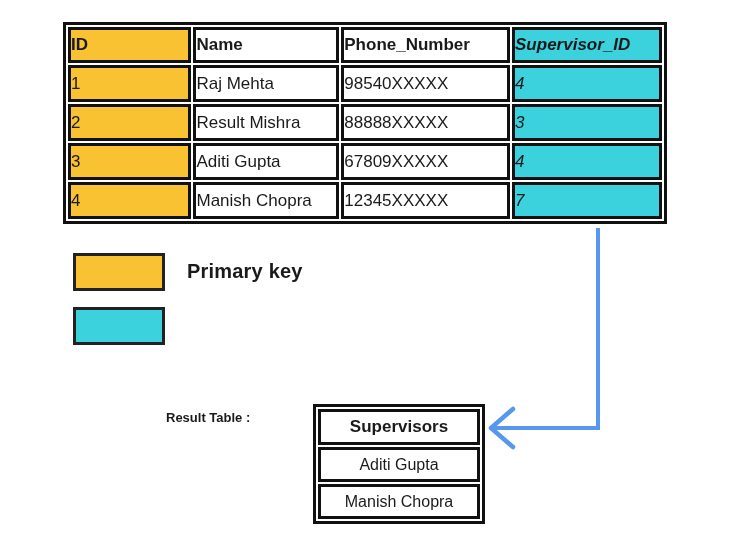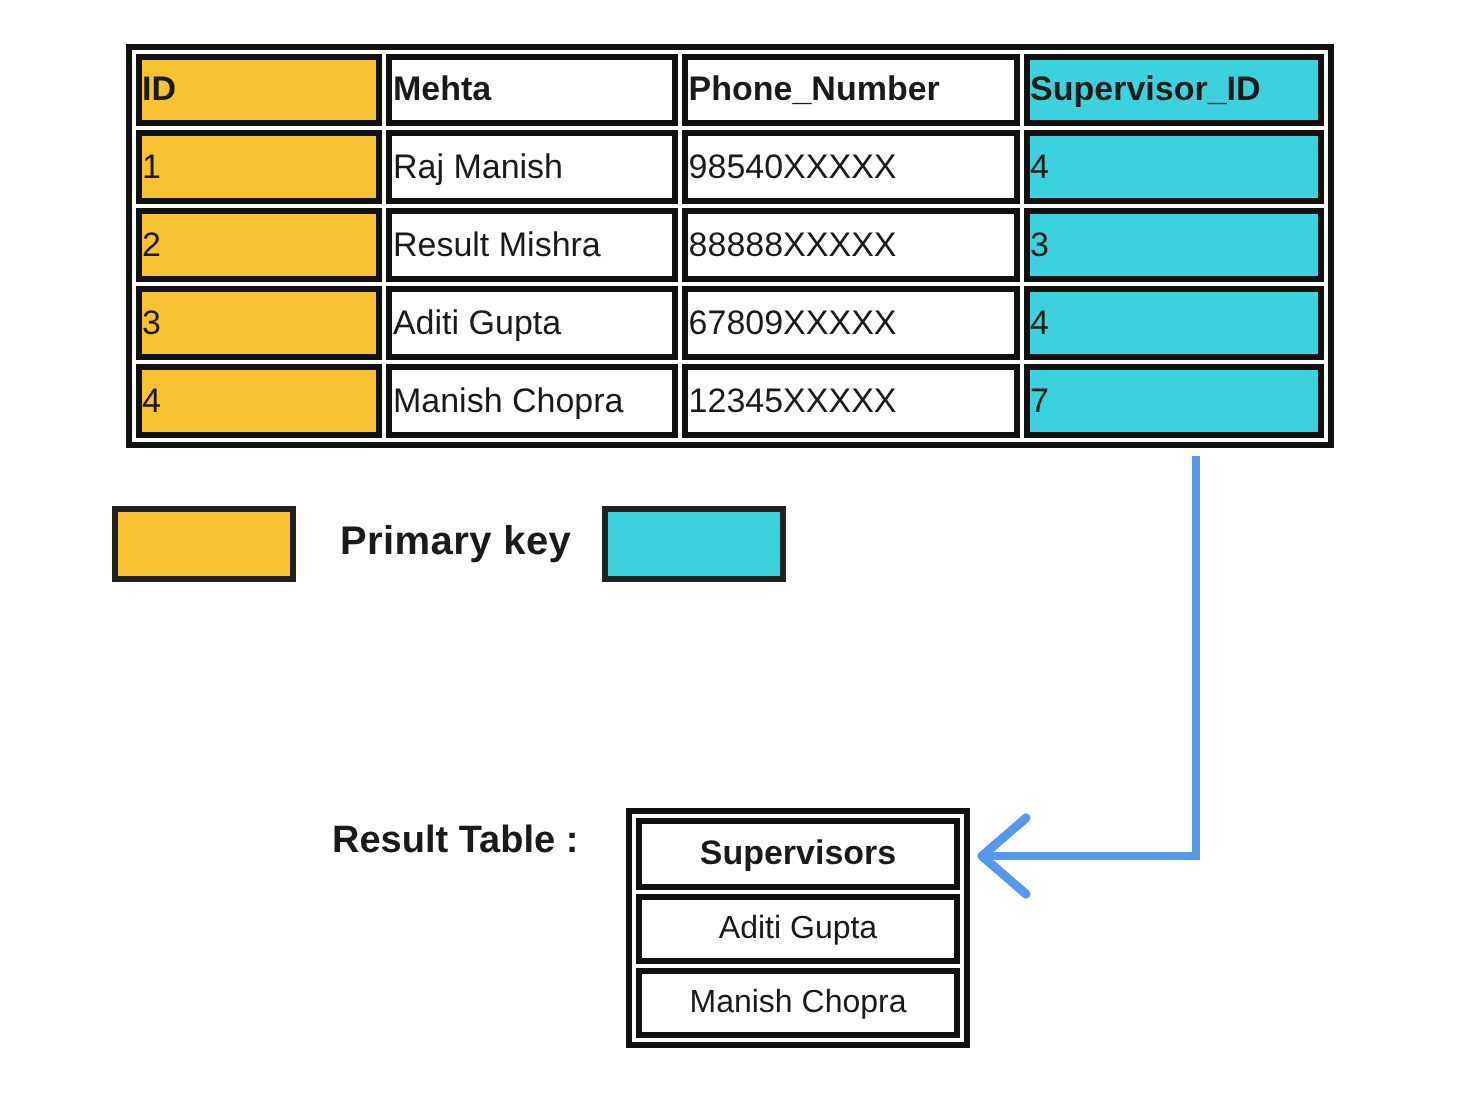--- a/index.html
+++ b/index.html
@@ -41,38 +41,38 @@
   table.main th {
     font-weight: bold;
     font-size: 17px;
     height: 30px;
   }
   table.main td {
     font-size: 17px;
     height: 31px;
   }
   .pk { background: var(--pk) !important; }
-  .fk { background: var(--fk) !important; }
+  .fk { background: var(--fk) !important; font-style: italic; }
 
   
   svg.arrow-layer {
     position: absolute;
     left: 0; top: 0;
     width: 732px;
     height: 548px;
     pointer-events: none;
   }
 
   
   .legend {
     position: absolute;
-    left: 56px;
+    left: 73px;
     top: 252px;
     display: flex;
-    flex-direction: row;
+    flex-direction: column;
     gap: 15px;
   }
   .legend-item {
     display: flex;
     align-items: center;
     gap: 22px;
     height: 39px;
   }
   .swatch {
     width: 86px;
@@ -85,21 +85,21 @@
     font-size: 20px;
     letter-spacing: 0.2px;
   }
 
   
   .result-label {
     position: absolute;
     left: 166px;
     top: 410px;
     font-weight: bold;
-    font-size: 19px;
+    font-size: 13px;
     white-space: nowrap;
   }
   table.result {
     position: absolute;
     left: 313px;
     top: 404px;
     width: 172px;
     height: 120px;
     border: 3px solid #111;
     border-collapse: separate;
@@ -132,29 +132,29 @@
   <table class="main">
     <colgroup>
       <col style="width:21%">
       <col style="width:24.8%">
       <col style="width:28.7%">
       <col style="width:25.5%">
     </colgroup>
     <thead>
       <tr id="main-header-row">
           <th class="pk">ID</th>
-          <th>Mehta</th>
+          <th>Name</th>
           <th>Phone_Number</th>
           <th class="fk">Supervisor_ID</th>
         </tr>
     </thead>
     <tbody id="main-body">
         <tr>
           <td class="pk">1</td>
-          <td>Raj Manish</td>
+          <td>Raj Mehta</td>
           <td>98540XXXXX</td>
           <td class="fk">4</td>
         </tr>
         <tr>
           <td class="pk">2</td>
           <td>Result Mishra</td>
           <td>88888XXXXX</td>
           <td class="fk">3</td>
         </tr>
         <tr>

